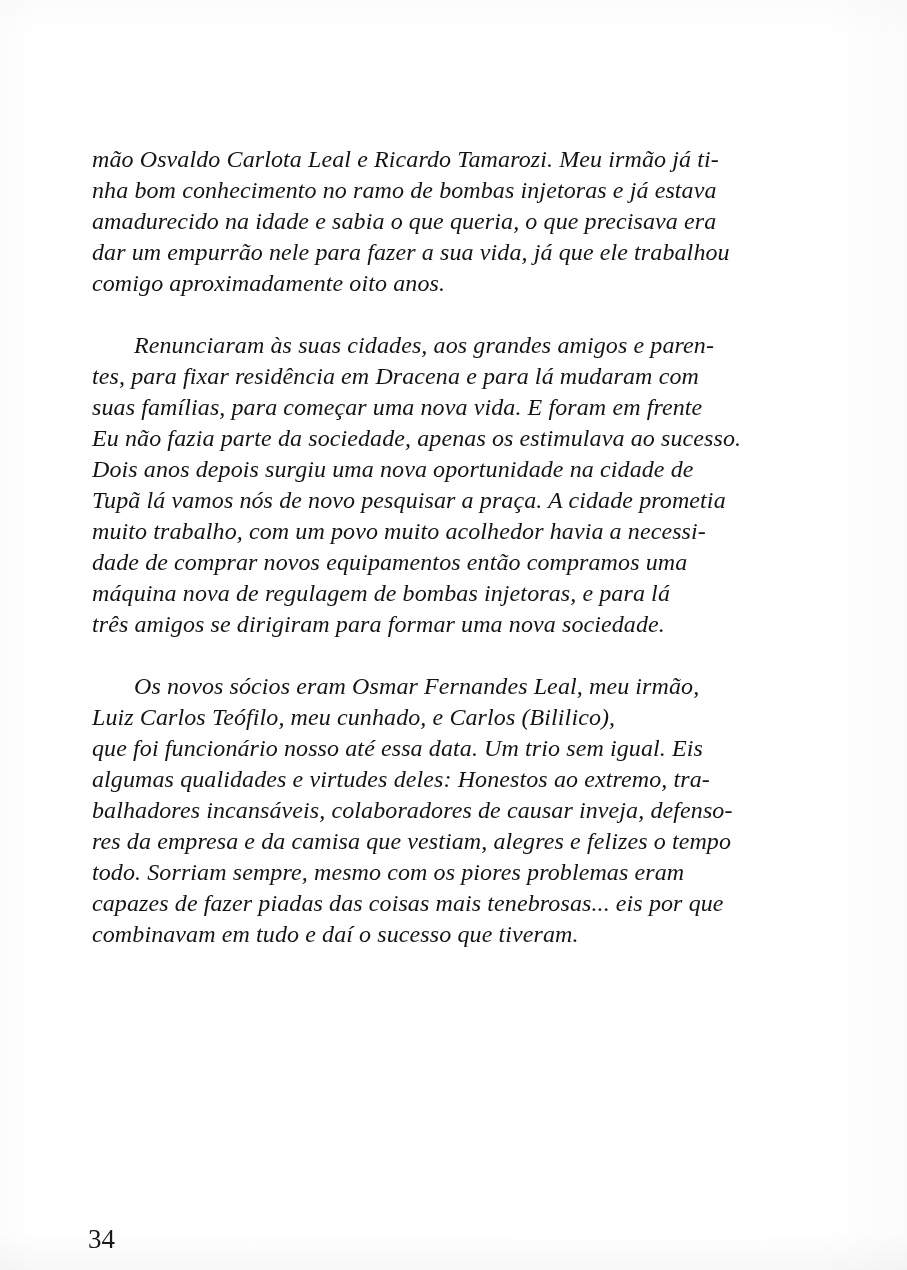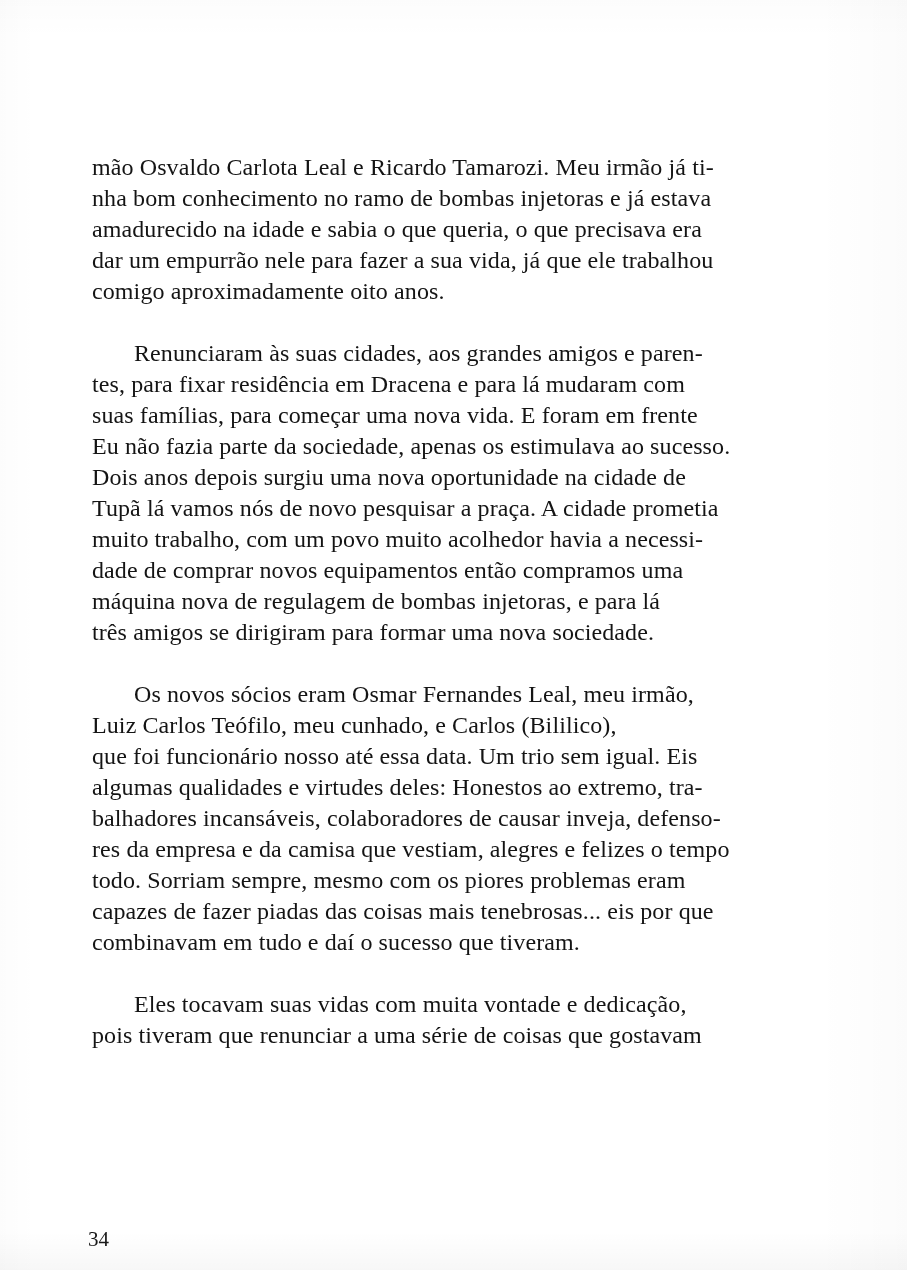--- a/index.html
+++ b/index.html
@@ -27,40 +27,40 @@
     position: absolute;
     left: 92px;
     top: 136px;
     width: 730px;
     color: #141414;
     font-size: 24px;
     line-height: 31px;
     text-align: left;
   }
   .text-block p {
-    margin: 16px 0 31px 0;
+    margin: 8px 0 31px 0;
     white-space: nowrap;
     letter-spacing: 0.1px;
+    font-style: italic;
   }
   .text-block p.indent {
     text-indent: 42px;
   }
   .page-number {
     position: absolute;
     left: 88px;
     top: 1226px;
     color: #1a1a1a;
-    font-size: 21px;
+    font-size: 27px;
     line-height: 26px;
   }
 </style>
 </head>
 <body>
 
 <div class="scan-page">
   <div class="text-block">
     <p>mão Osvaldo Carlota Leal e Ricardo Tamarozi. Meu irmão já ti-<br>nha bom conhecimento no ramo de bombas injetoras e já estava<br>amadurecido na idade e sabia o que queria, o que precisava era<br>dar um empurrão nele para fazer a sua vida, já que ele trabalhou<br>comigo aproximadamente oito anos.</p>
     <p class="indent">Renunciaram às suas cidades, aos grandes amigos e paren-<br>tes, para fixar residência em Dracena e para lá mudaram com<br>suas famílias, para começar uma nova vida. E foram em frente<br>Eu não fazia parte da sociedade, apenas os estimulava ao sucesso.<br>Dois anos depois surgiu uma nova oportunidade na cidade de<br>Tupã lá vamos nós de novo pesquisar a praça. A cidade prometia<br>muito trabalho, com um povo muito acolhedor havia a necessi-<br>dade de comprar novos equipamentos então compramos uma<br>máquina nova de regulagem de bombas injetoras, e para lá<br>três amigos se dirigiram para formar uma nova sociedade.</p>
     <p class="indent">Os novos sócios eram Osmar Fernandes Leal, meu irmão,<br>Luiz Carlos Teófilo, meu cunhado, e Carlos (Bililico),<br>que foi funcionário nosso até essa data. Um trio sem igual. Eis<br>algumas qualidades e virtudes deles: Honestos ao extremo, tra-<br>balhadores incansáveis, colaboradores de causar inveja, defenso-<br>res da empresa e da camisa que vestiam, alegres e felizes o tempo<br>todo. Sorriam sempre, mesmo com os piores problemas eram<br>capazes de fazer piadas das coisas mais tenebrosas... eis por que<br>combinavam em tudo e daí o sucesso que tiveram.</p>
-    <p class="indent">Eles tocavam suas vidas com muita vontade e dedicação,<br>pois tiveram que renunciar a uma série de coisas que gostavam</p>
   </div>
   <div class="page-number">34</div>
 </div>
 
 </body></html>

